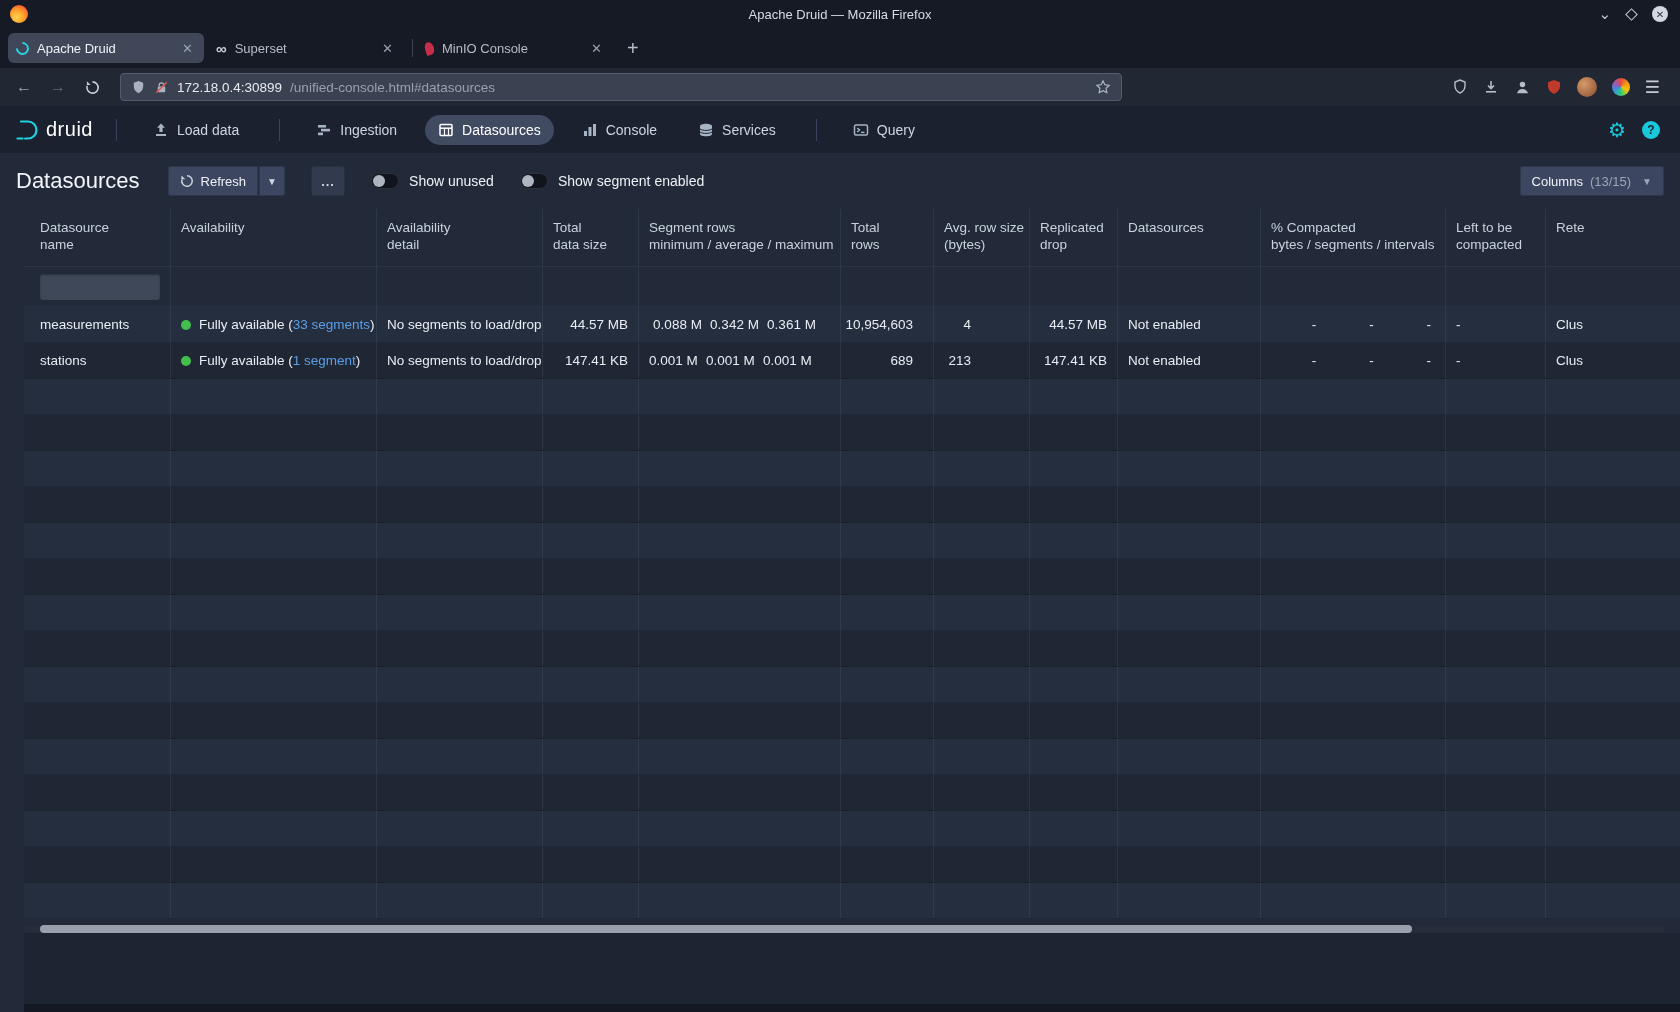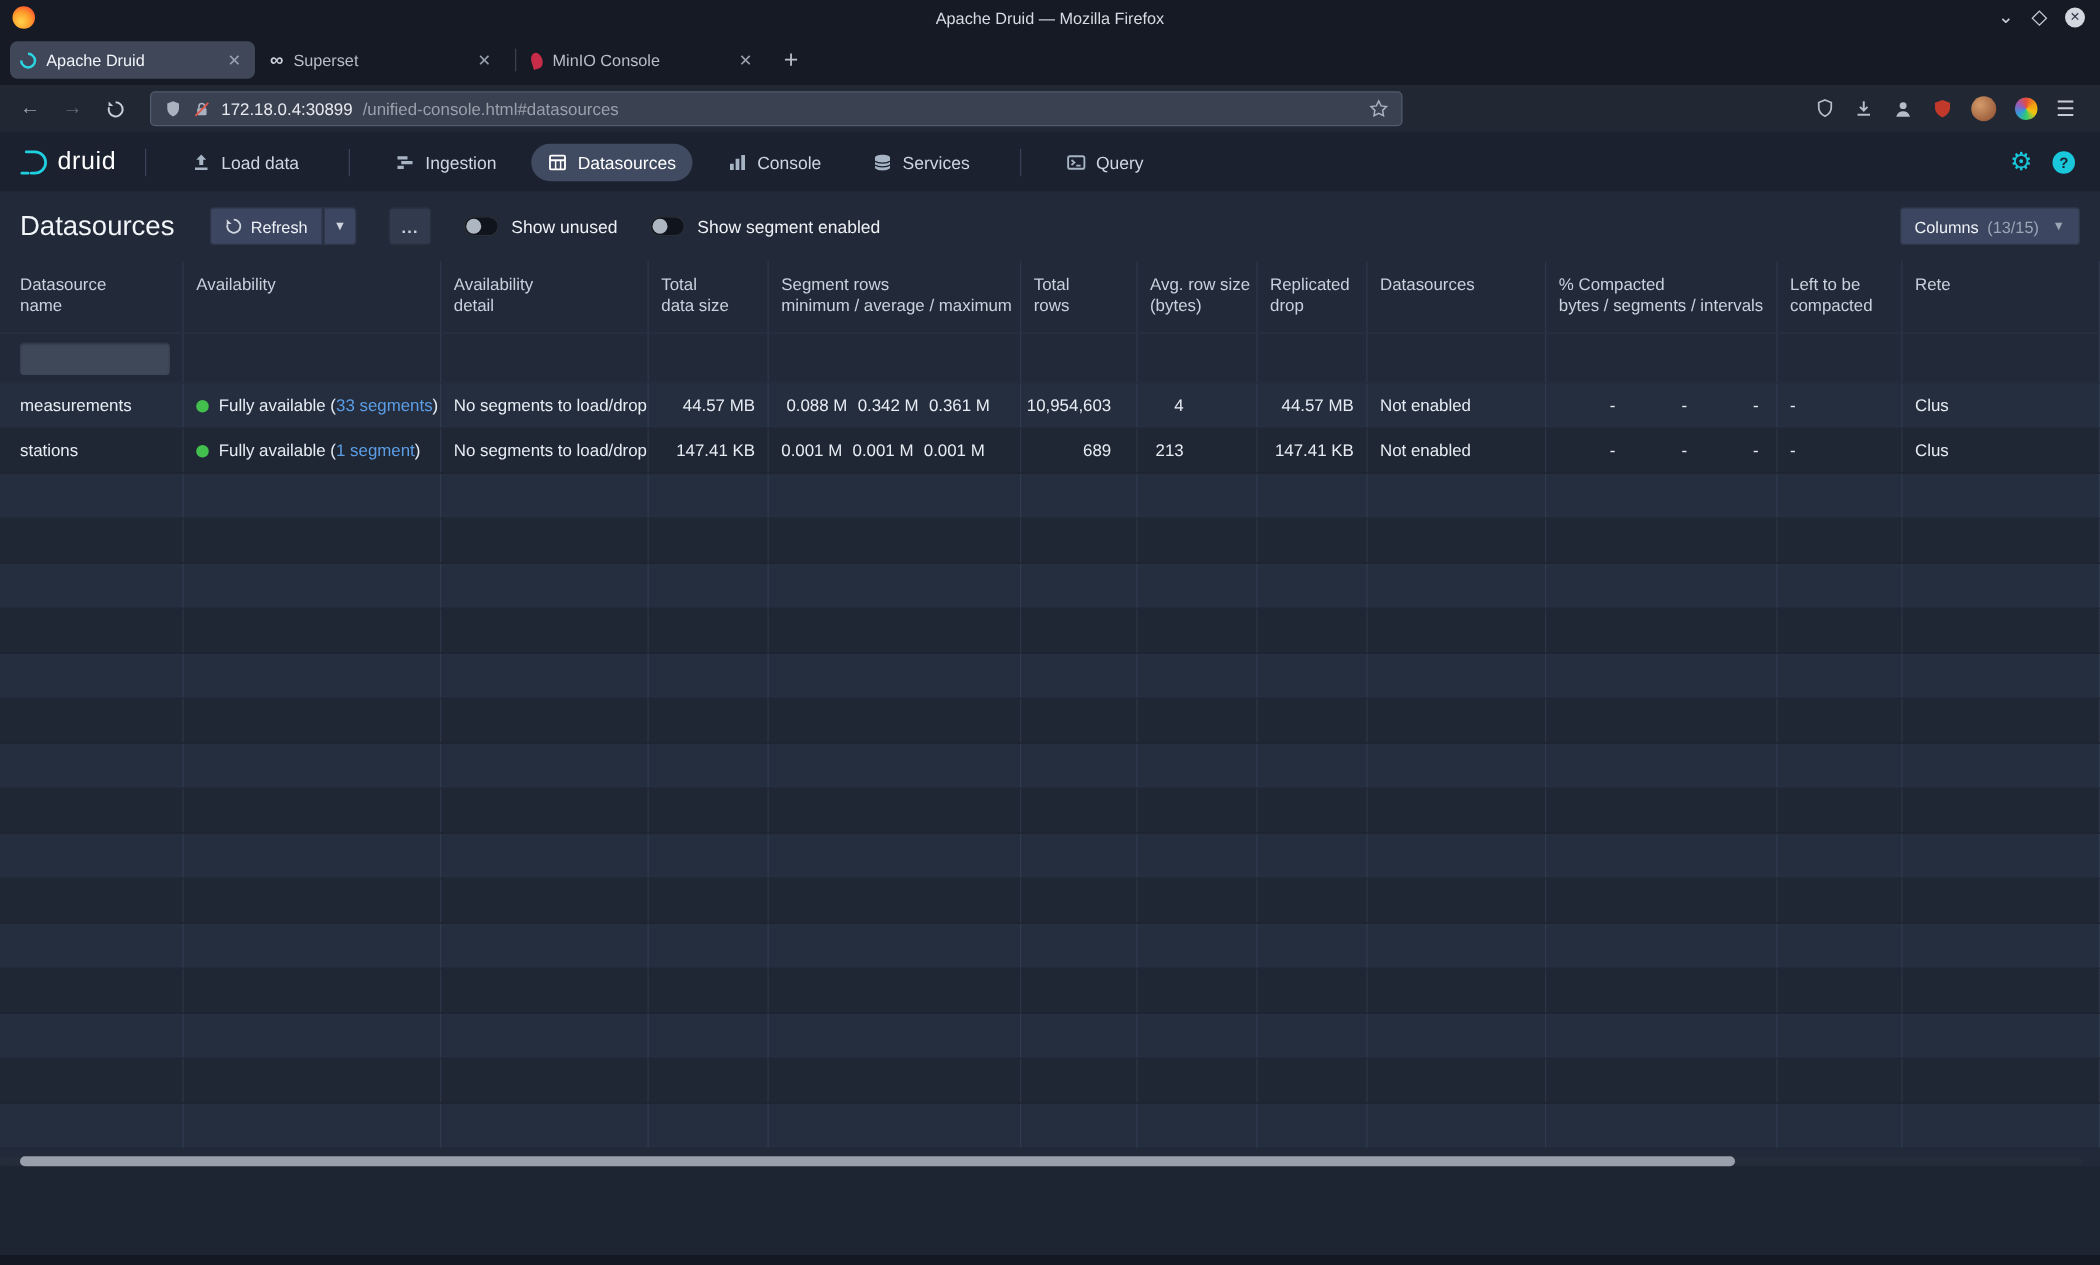--- a/index.html
+++ b/index.html
@@ -73,21 +73,21 @@
               letter-spacing:1px; font-weight:bold; }
   .switch { width:28px; height:16px; border-radius:8px; background:#10141d; position:relative;
             box-shadow:inset 0 0 0 1px rgba(255,255,255,0.12); margin-left:26px; }
   .switch .knob { position:absolute; left:2px; top:2px; width:12px; height:12px; border-radius:50%; background:#aeb6c2; }
   .toggle-label { margin-left:10px; color:#eef1f6; font-size:14px; }
   .columns-btn { margin-left:auto; }
   .columns-count { color:#9aa5b5; }
   .columns-btn .caret { margin-left:4px; color:#9aa5b5; }
 
   
-  .dtable { position:relative; }
+  .dtable { position:relative;margin-left:24px; }
   .cell { flex:0 0 auto; padding:0 10px; border-right:1px solid rgba(130,150,185,0.13);
           display:flex; align-items:center; overflow:hidden; white-space:nowrap; }
   .c0 { padding-left:16px; }
   .thead { display:flex; height:58px; border-bottom:1px solid #2b3345; }
   .hcell { display:block; padding-top:10px; color:#c9d1dd; font-size:13.5px; line-height:17px; }
   .frow { display:flex; height:40px; background:#222a39; border-bottom:1px solid rgba(130,150,185,0.07); }
   .filter-input { width:132px; height:26px; background:#3e4859; border-radius:3px;
                   box-shadow:inset 0 1px 2px rgba(0,0,0,0.35); }
   .trow { display:flex; height:36px; font-size:13.5px; color:#e8edf4;
           border-bottom:1px solid rgba(0,0,0,0.12); }

